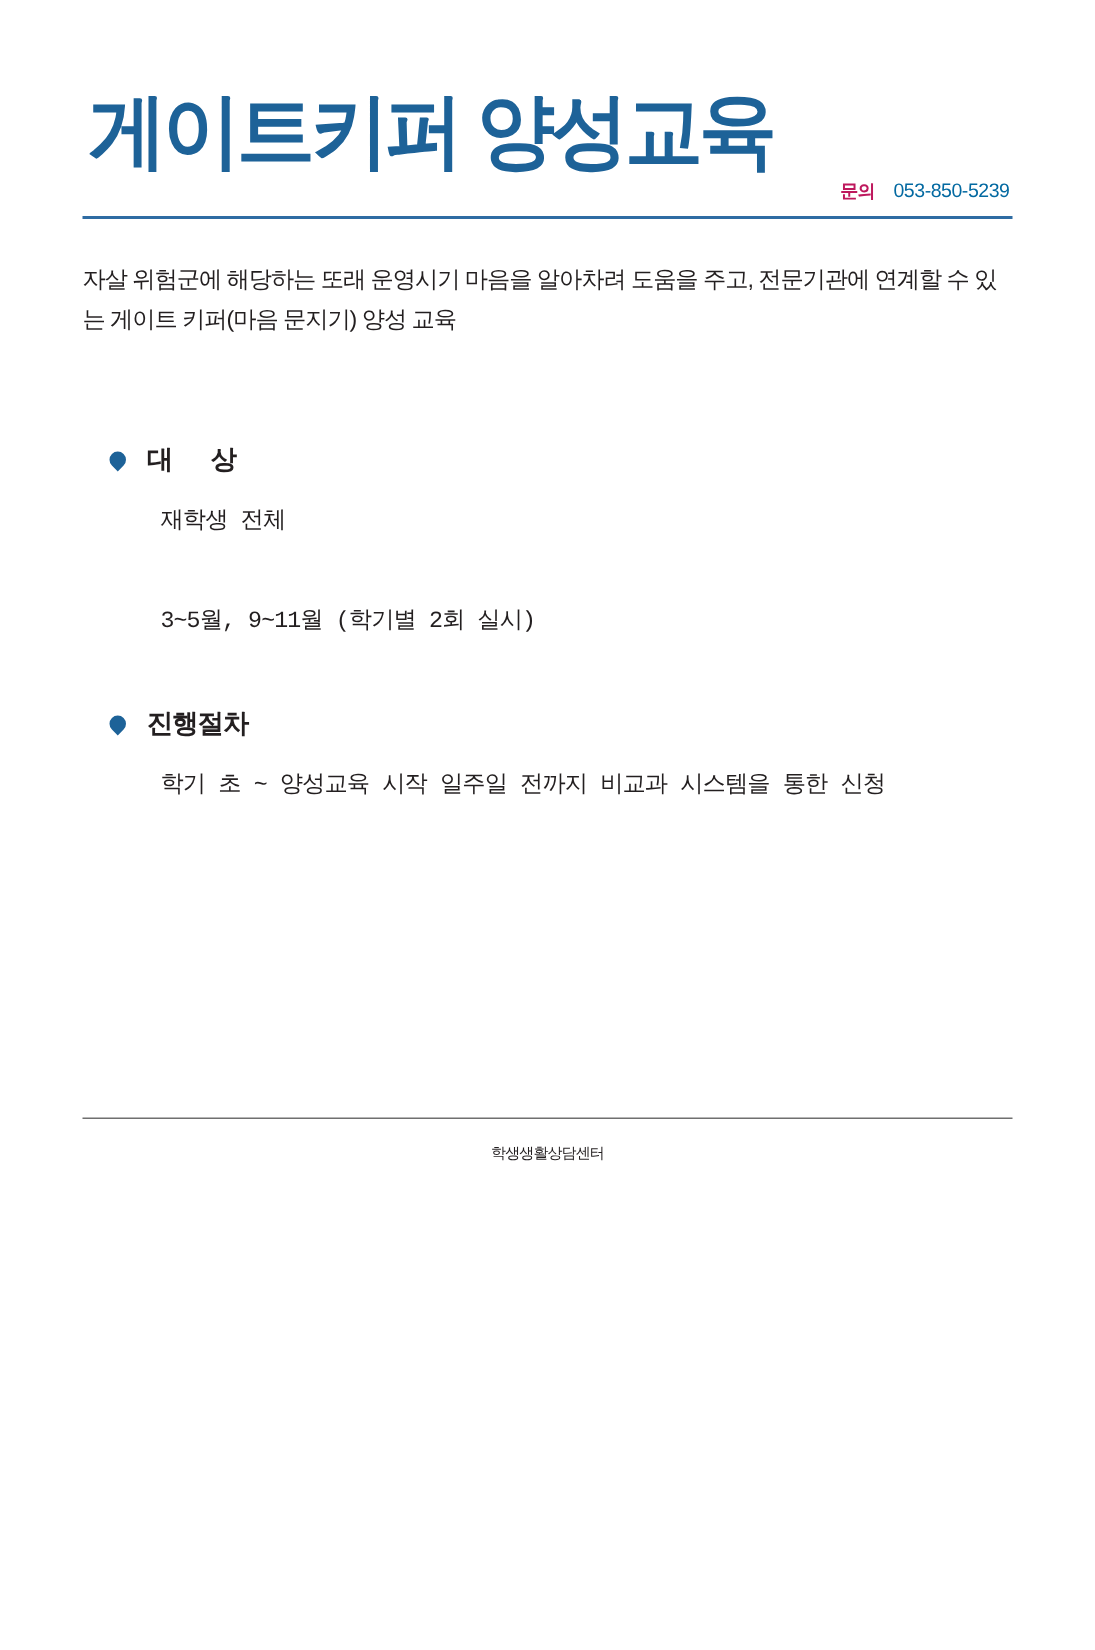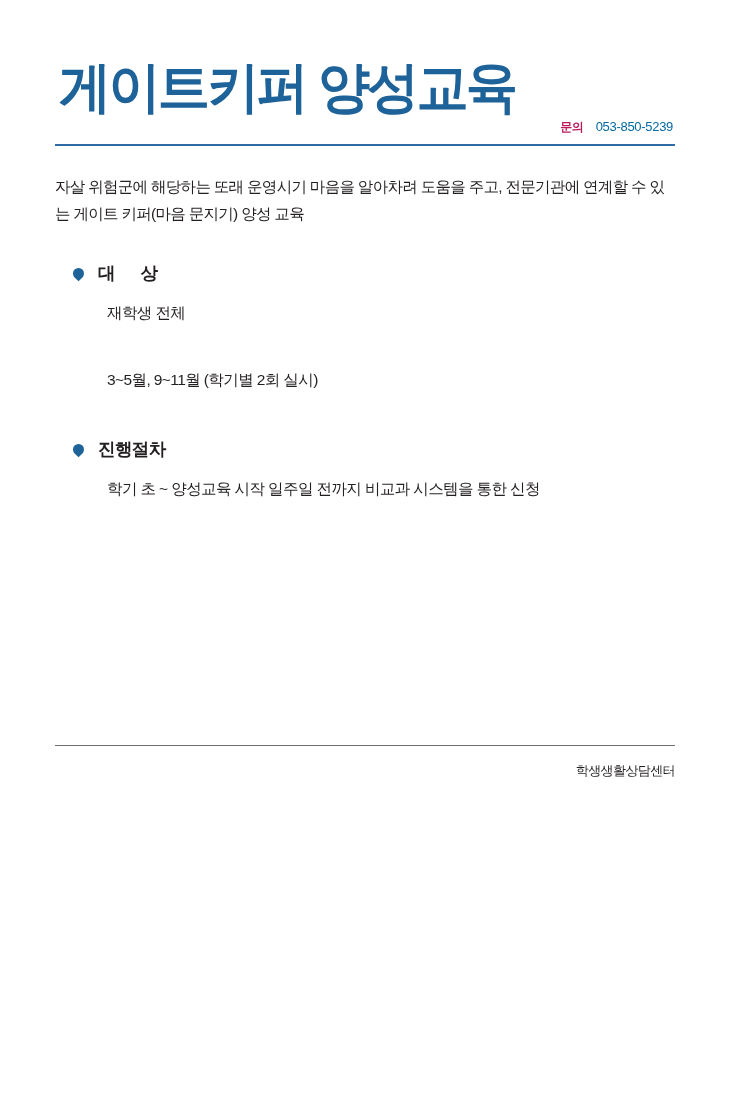--- a/index.html
+++ b/index.html
@@ -70,21 +70,21 @@
     margin-top: 28px;
     font-size: 15.5px;
     line-height: 1.72;
     letter-spacing: -0.7px;
     color: #231f20;
     max-width: 625px;
   }
 
   
   .sections {
-    margin-top: 34px;
+    margin-top: 67px;
   }
   .section {
     margin-bottom: 46px;
   }
   .section:last-child {
     margin-bottom: 0;
   }
   .section-head {
     display: flex;
     align-items: center;
@@ -105,37 +105,37 @@
     letter-spacing: -0.6px;
     color: #231f20;
     white-space: pre;
   }
   .section-body {
     margin-top: 18px;
     margin-left: 52px;
     font-size: 15.5px;
     letter-spacing: -0.6px;
     color: #231f20;
+    font-family: Liberation Mono, monospace;
   }
 
   
   .footer {
     position: absolute;
     left: 55px;
     right: 55px;
     top: 745px;
     border-top: 1px solid #6f6f6f;
     padding-top: 16px;
     text-align: center;
   }
   .footer-text {
-    font-size: 13px;
+    font-size: 10px;
     letter-spacing: -0.6px;
     color: #231f20;
-    text-align: right;
   }
 </style>
 </head>
 <body>
 
 <div class="page">
 
   <div class="header">
     <div class="title">게이트키퍼 양성교육</div>
     <div class="contact">

